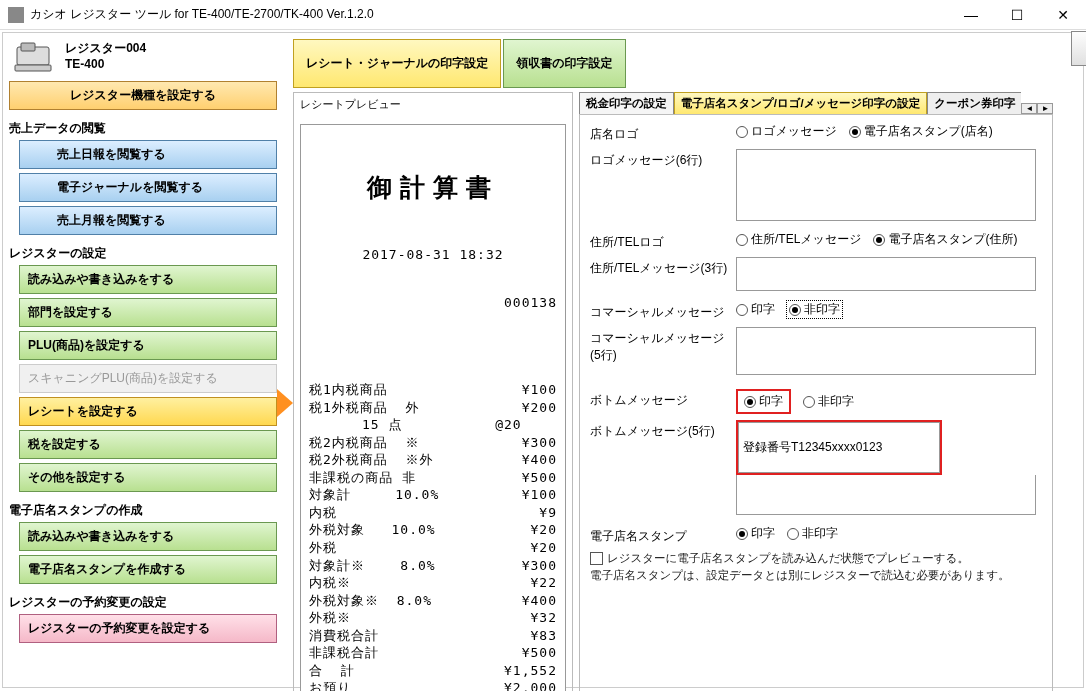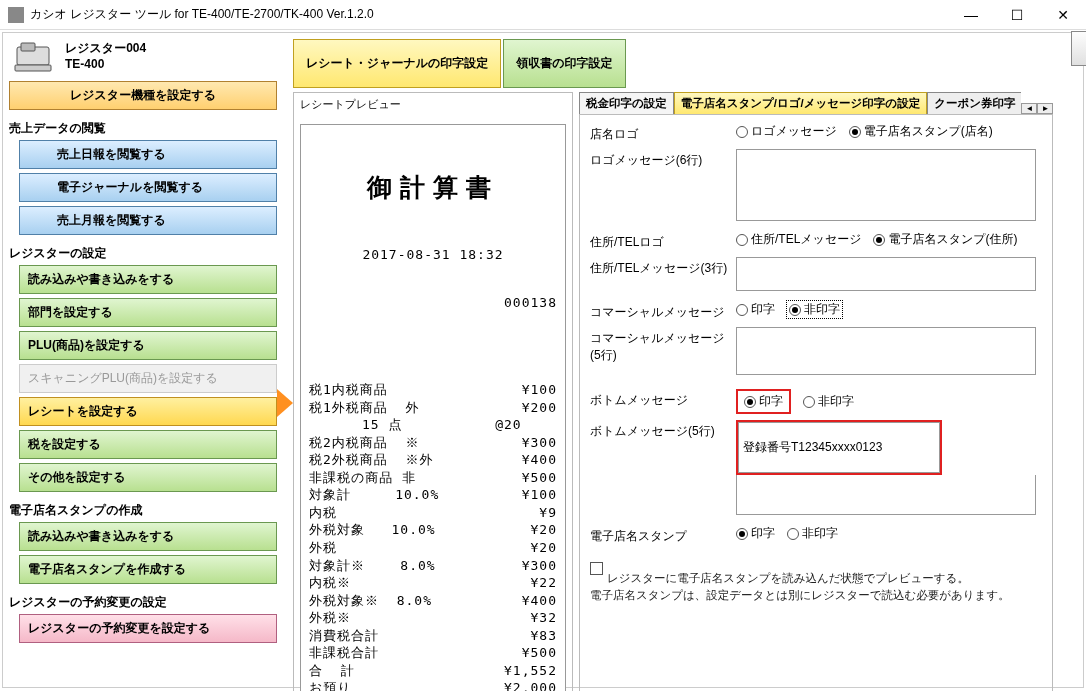--- a/index.html
+++ b/index.html
@@ -134,21 +134,21 @@
 .radio { display: inline-flex; align-items: center; gap: 3px; cursor: pointer;}
 .radio .dot { width: 12px; height: 12px; border: 1px solid #555; border-radius: 50%; display:flex; align-items:center; justify-content:center;}
 .radio.sel .dot::after { content:""; width:6px; height:6px; background:#000; border-radius:50%;}
 .tarea { border: 1px solid #999; background: #fff; width: 300px; min-height: 18px; padding: 16px 4px;}
 .tarea.tall { height: 72px; }
 .tarea.med { height: 48px; }
 .redbox { border: 2px solid #e02020; padding: 2px 6px; display: inline-flex; align-items: center; gap: 20px;}
 .redbox2 { border: 2px solid #e02020; padding: 0; width: 206px;}
 .chkrow { display: flex; align-items: center; gap: 4px; margin-top: 4px;}
 .chk { width: 13px; height: 13px; border: 1px solid #555; background:#fff; display:inline-block;}
-.note { font-size: 11.5px; color: #222; margin-top: 20px; }
+.note { font-size: 11.5px; color: #222; }
 .bottombar {
   height: 36px;
   padding: 0 12px 6px;
   display: flex;
   align-items: center;
   gap: 24px;
 }
 .bottombar .btn { width: 120px; }
 .body-inner { border: 1px solid #ccc; margin: 2px; height: 656px; display:flex; }
 </style>

